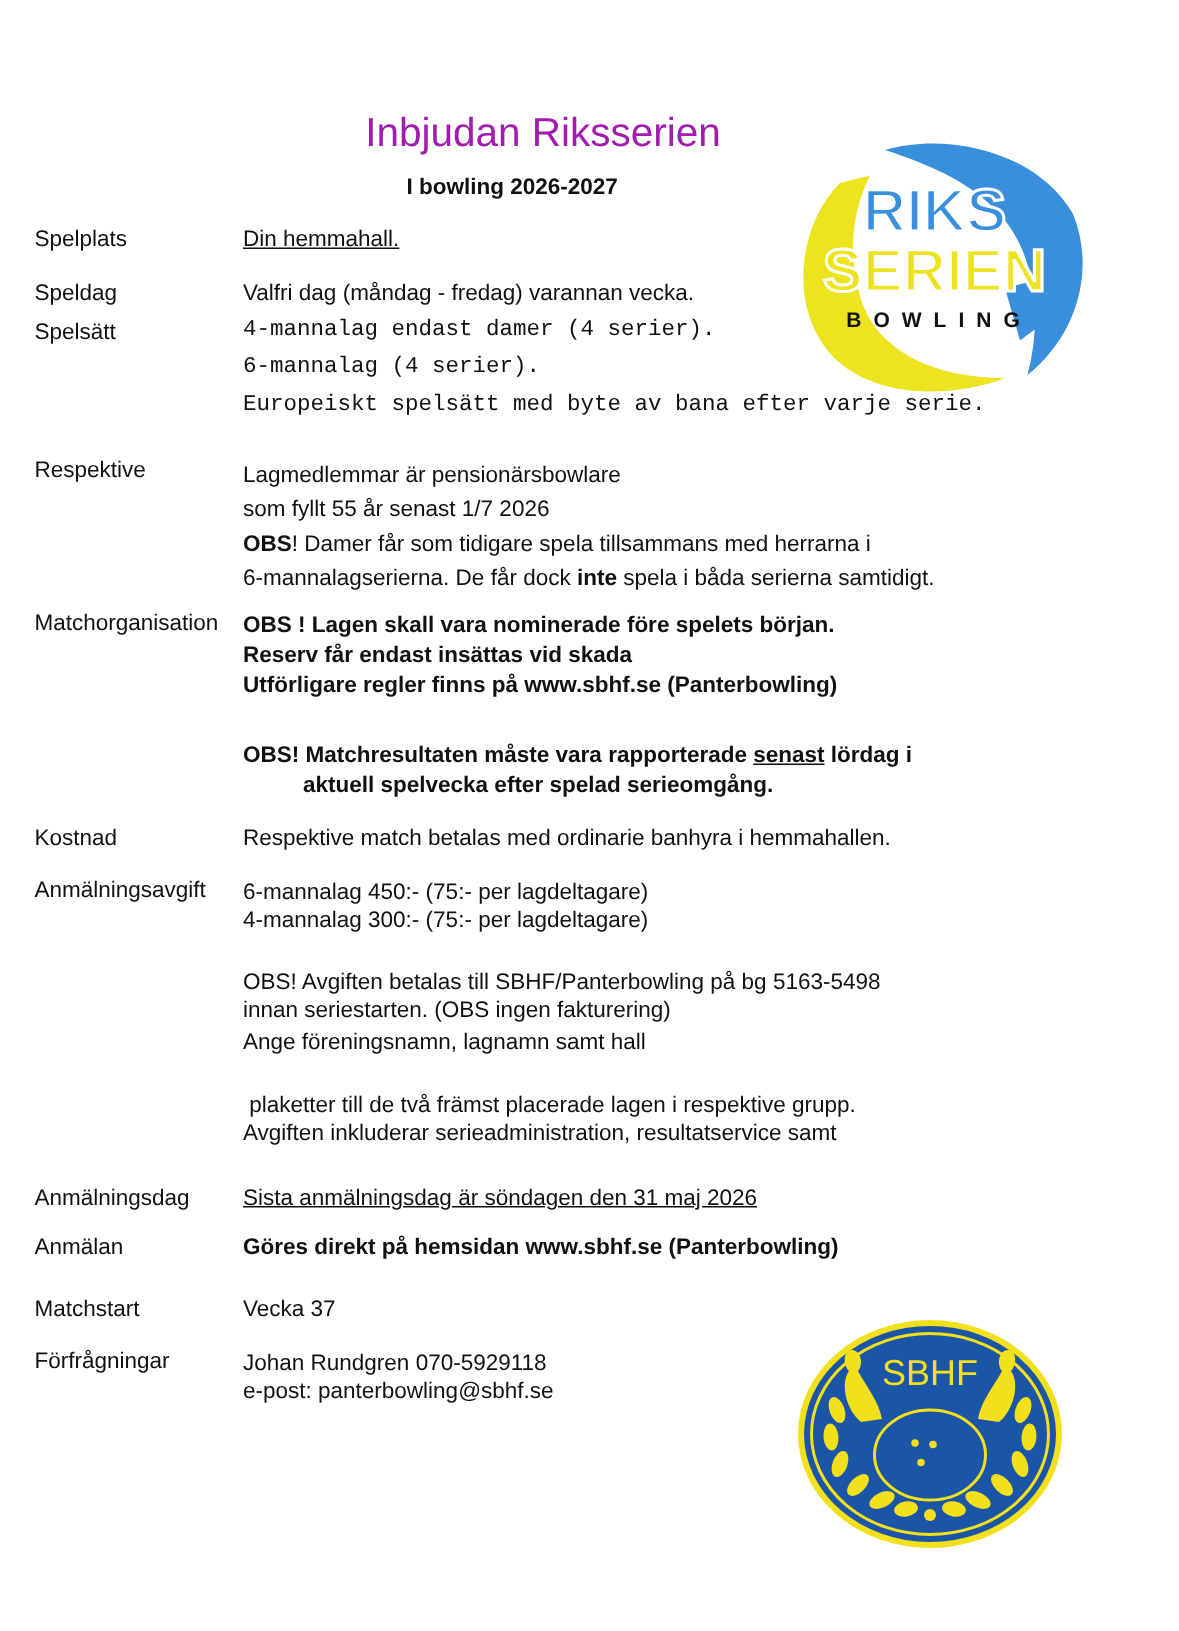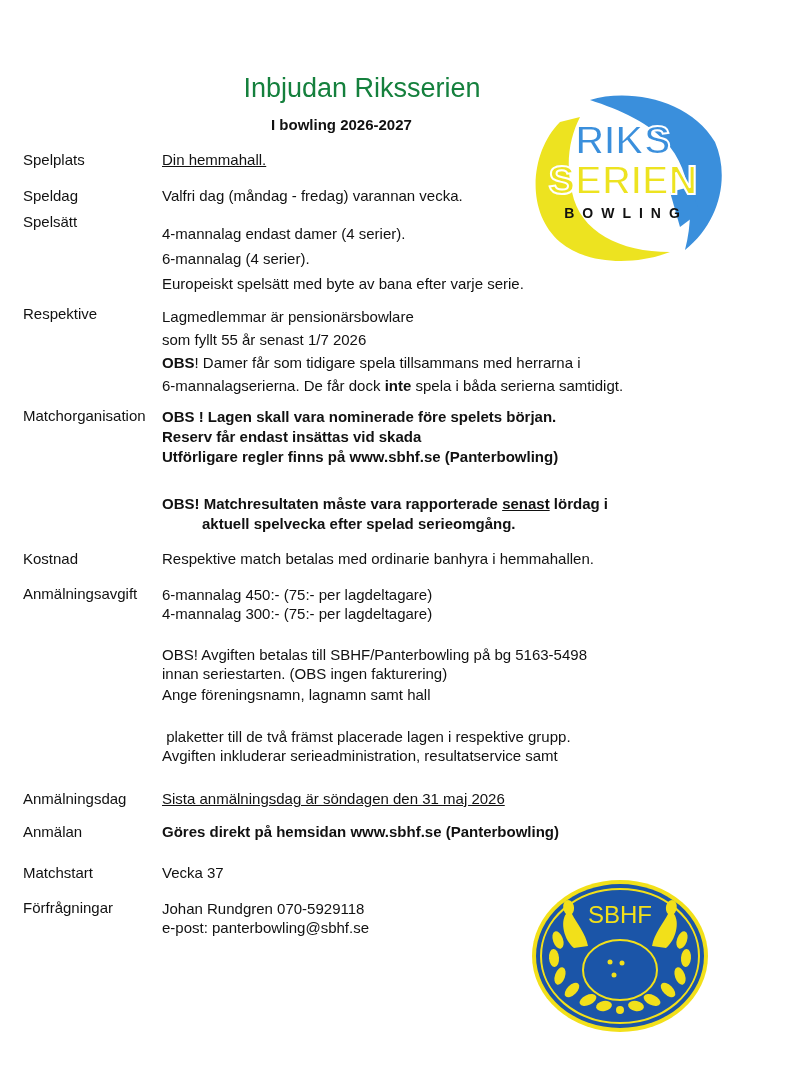--- a/index.html
+++ b/index.html
@@ -1,19 +1,19 @@
 <!DOCTYPE html>
 <html><head>
 <meta charset="utf-8">
 <style>
   html, body { margin: 0; padding: 0; background: #ffffff; }
   body { width: 786px; height: 1087px; position: relative; overflow: hidden;
          font-family: "Liberation Sans", sans-serif; color: #111111; font-size: 15px; }
   .abs { position: absolute; }
-  .title { left: 0; width: 724px; top: 73px; text-align: center; font-size: 27px; font-weight: normal; color:#15803d; }
+  .title { left: 0; width: 724px; top: 73px; text-align: center; font-size: 27px; font-weight: normal; color:#a21caf; }
   .subtitle { left: 271px; top: 116px; font-size: 15px; font-weight: bold; }
   .label { left: 23px; font-size: 15px; white-space: nowrap; }
   .val { left: 162px; font-size: 15px; white-space: nowrap; }
   .b { font-weight: bold; }
   .u { text-decoration: underline; }
   .line { display:block; line-height: 19px; white-space: nowrap; }
   .logo { position: absolute; }
 </style>
 </head>
 <body>
@@ -37,21 +37,21 @@
   </svg>
 </div>
 
 <div class="abs label" style="top:151px;">Spelplats</div>
 <div class="abs val" style="top:151px;text-decoration:underline;">Din hemmahall.</div>
 
 <div class="abs label" style="top:187px;">Speldag</div>
 <div class="abs val" style="top:187px;">Valfri dag (måndag - fredag) varannan vecka.</div>
 
 <div class="abs label" style="top:213px;">Spelsätt</div>
-<div class="abs val" style="top:221px;">
+<div class="abs val" style="top:207px;font-family:Liberation Mono, monospace;">
   <span class="line" style="line-height:25px;">4-mannalag endast damer  (4 serier).</span>
   <span class="line" style="line-height:25px;">6-mannalag   (4 serier).</span>
   <span class="line" style="line-height:25px;">Europeiskt spelsätt med byte av bana efter varje serie.</span>
 </div>
 
 <div class="abs label" style="top:305px;">Respektive</div>
 <div class="abs val" style="top:305px;">
   <span class="line" style="line-height:23px;">Lagmedlemmar är pensionärsbowlare</span>
   <span class="line" style="line-height:23px;">som fyllt 55 år senast 1/7 2026</span>
   <span class="line" style="line-height:23px;"><b>OBS</b><span>! Damer får som tidigare spela tillsammans med herrarna i</span></span>

